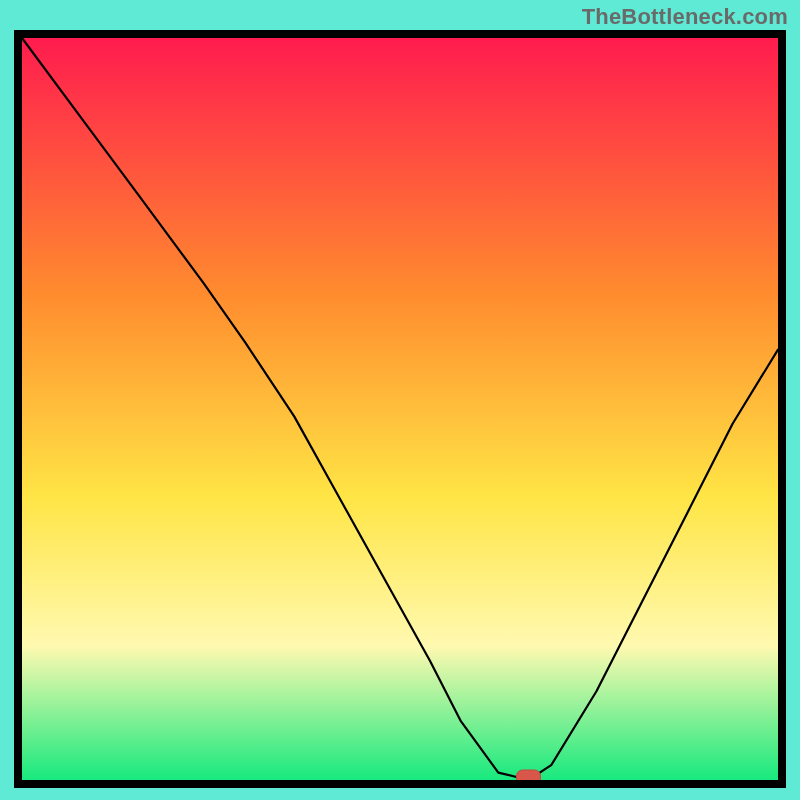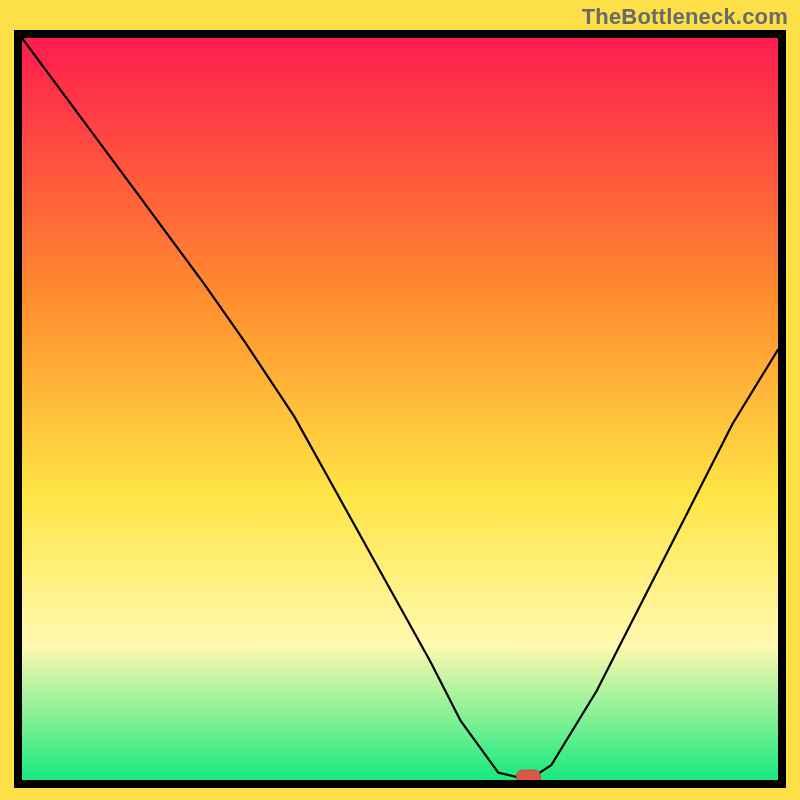--- a/index.html
+++ b/index.html
@@ -7,21 +7,21 @@
     padding: 0;
     width: 800px;
     height: 800px;
     background: #ffffff;
     font-family: Arial, Helvetica, sans-serif;
   }
   .outer {
     position: relative;
     width: 800px;
     height: 800px;
-    background: #fde047;
+    background: #5eead4;
   }
   .watermark {
     position: absolute;
     top: 4px;
     right: 12px;
     font-size: 22px;
     font-weight: 600;
     color: #6a6a6a;
     letter-spacing: 0.2px;
   }

